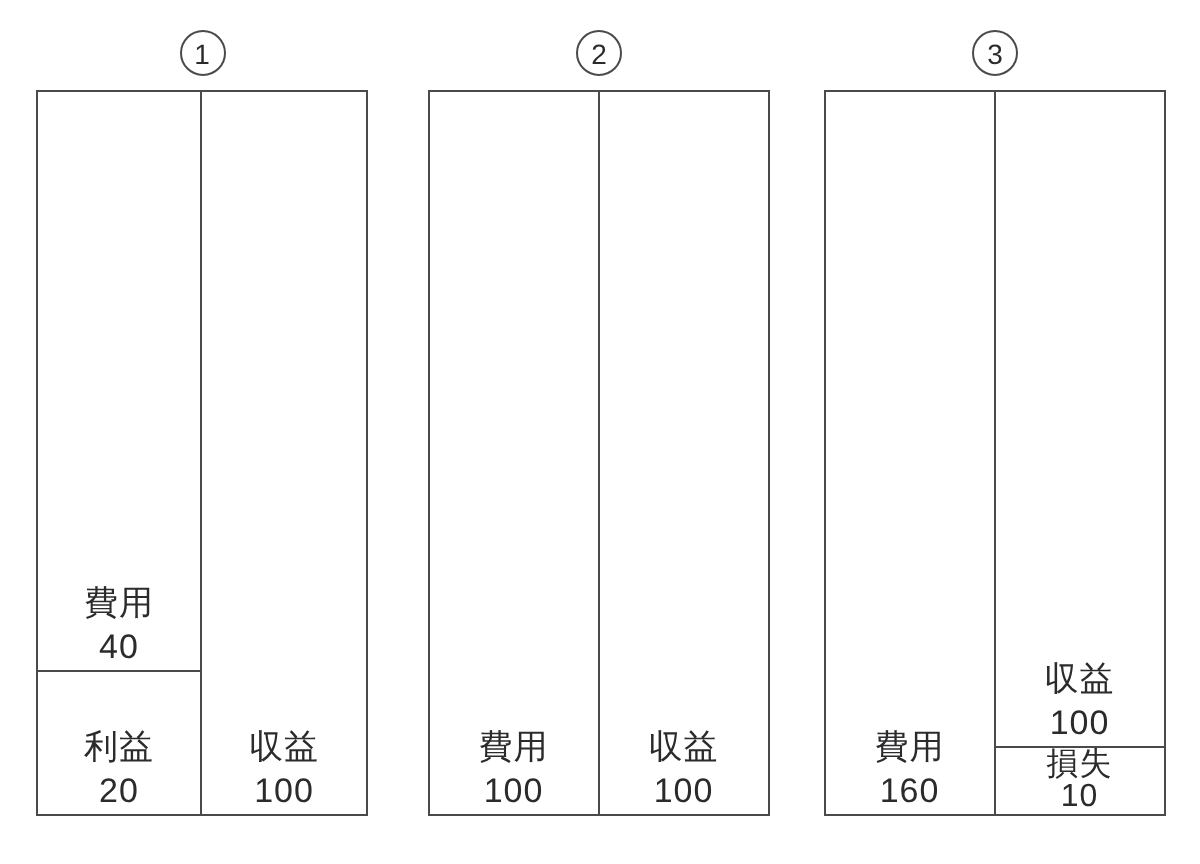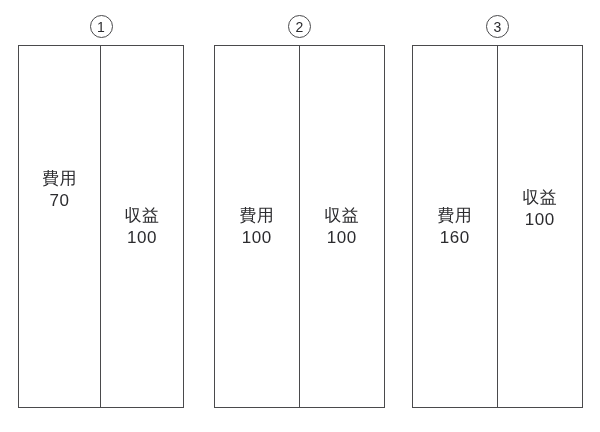--- a/index.html
+++ b/index.html
@@ -44,21 +44,21 @@
   }
   .col {
     width: 50%;
     height: 100%;
     display: flex;
     flex-direction: column;
   }
   .col-left { border-right: 1.5px solid #4a4a4c; }
   .cell {
     display: flex;
-    align-items: center;
+    align-items: flex-end;
     justify-content: center;
     overflow: hidden;
   }
   .topline { border-top: 1.5px solid #4a4a4c; }
   .cell-text {
     display: flex;
     flex-direction: column;
     text-align: center;
     font-size: 17px;
     line-height: 22px;
@@ -80,21 +80,27 @@
 
 <div class="figure figure-1">
   <div class="num-circle">
     <span>1</span>
   </div>
   <div class="box">
     <div class="col col-left">
       <div class="cell h-80">
         <div class="cell-text">
           <span>費用</span>
-          <span>70</span>
+          <span>40</span>
+        </div>
+      </div>
+      <div class="cell h-20 topline">
+        <div class="cell-text">
+          <span>利益</span>
+          <span>20</span>
         </div>
       </div>
     </div>
     <div class="col col-right">
       <div class="cell h-100">
         <div class="cell-text">
           <span>収益</span>
           <span>100</span>
         </div>
       </div>
@@ -139,15 +145,21 @@
         </div>
       </div>
     </div>
     <div class="col col-right">
       <div class="cell h-905">
         <div class="cell-text">
           <span>収益</span>
           <span>100</span>
         </div>
       </div>
+      <div class="cell h-95 topline tight">
+        <div class="cell-text">
+          <span>損失</span>
+          <span>10</span>
+        </div>
+      </div>
     </div>
   </div>
 </div>
 
 </body></html>

